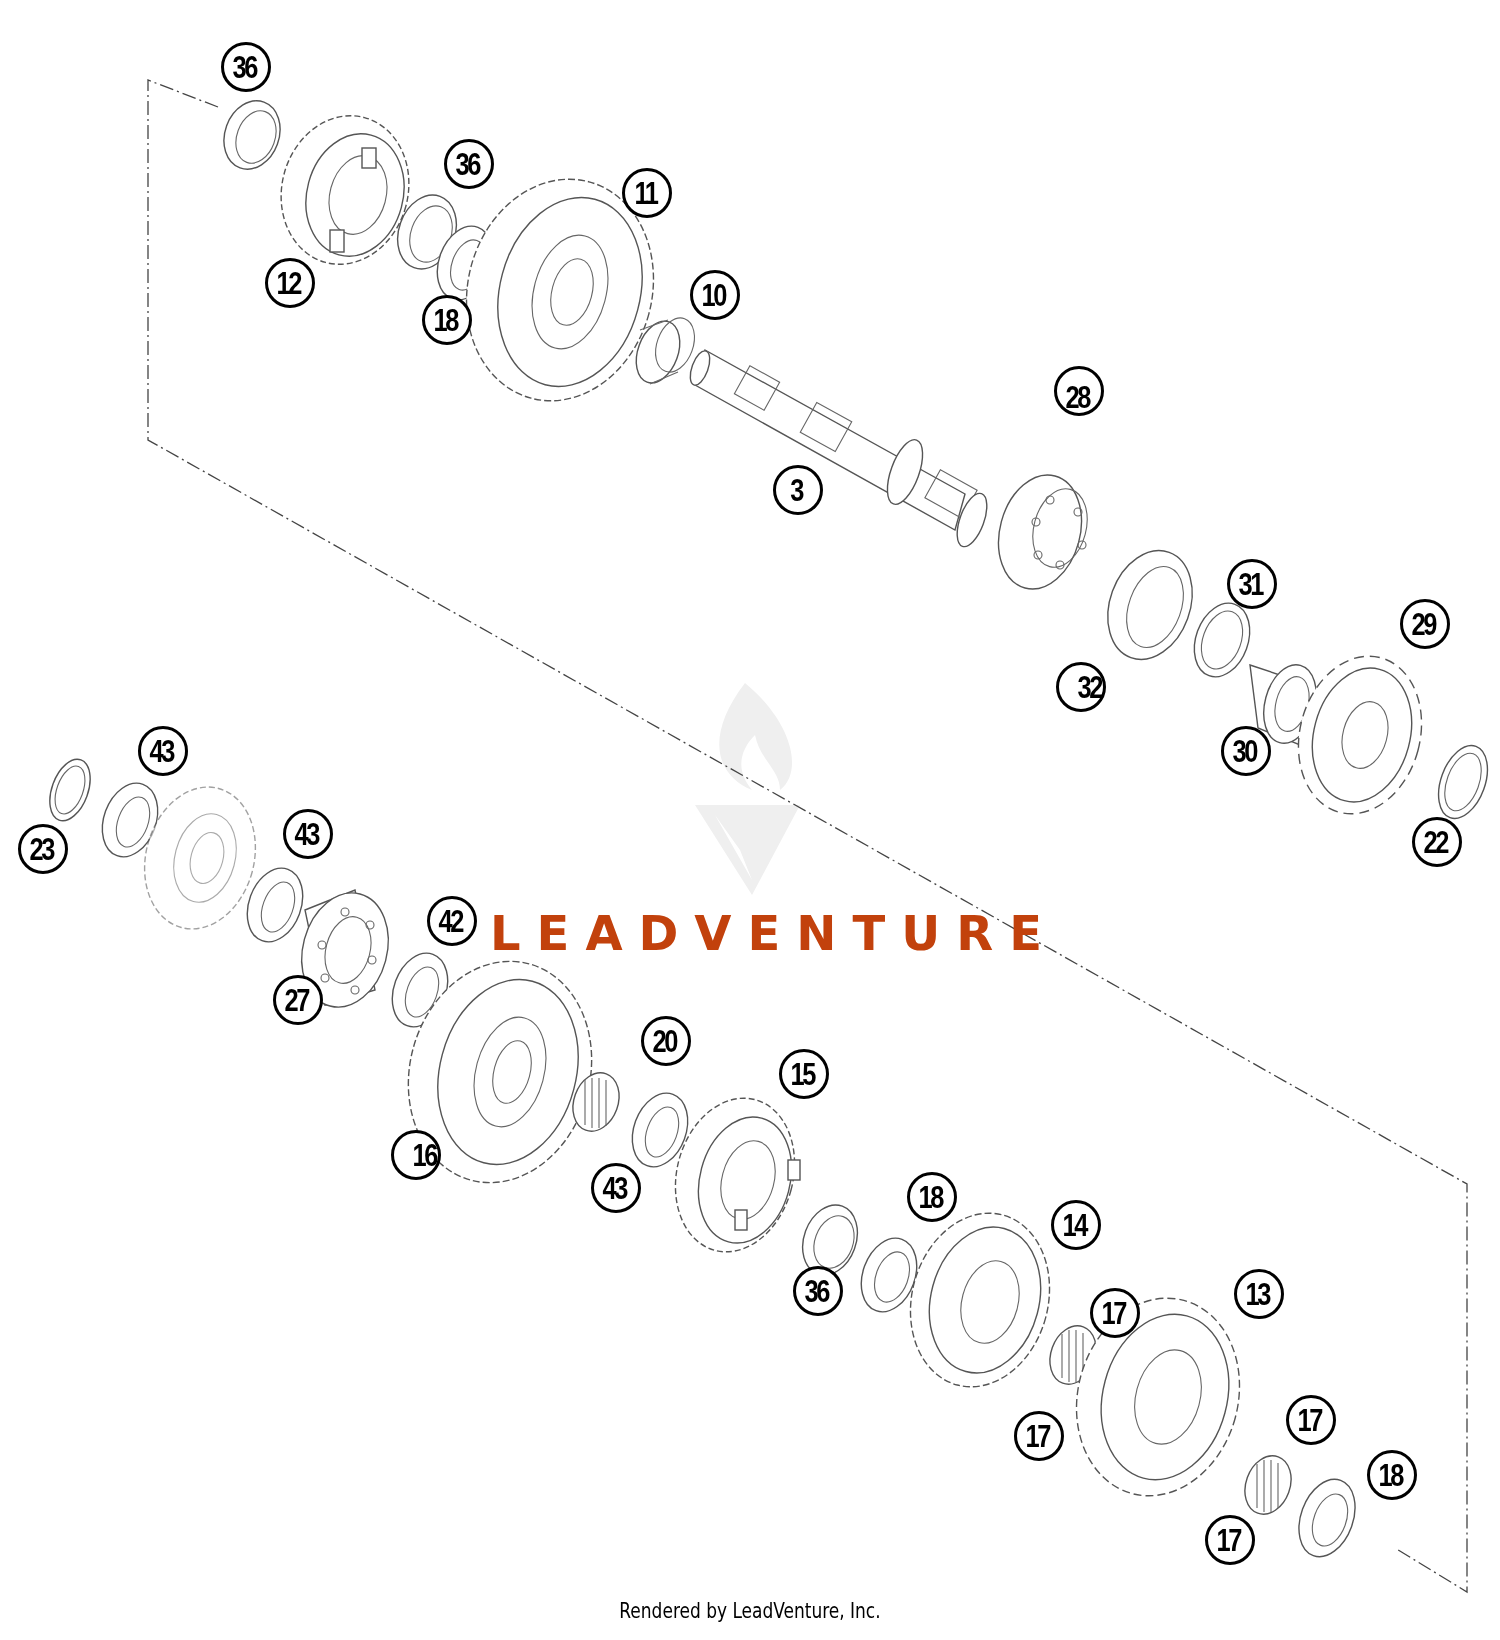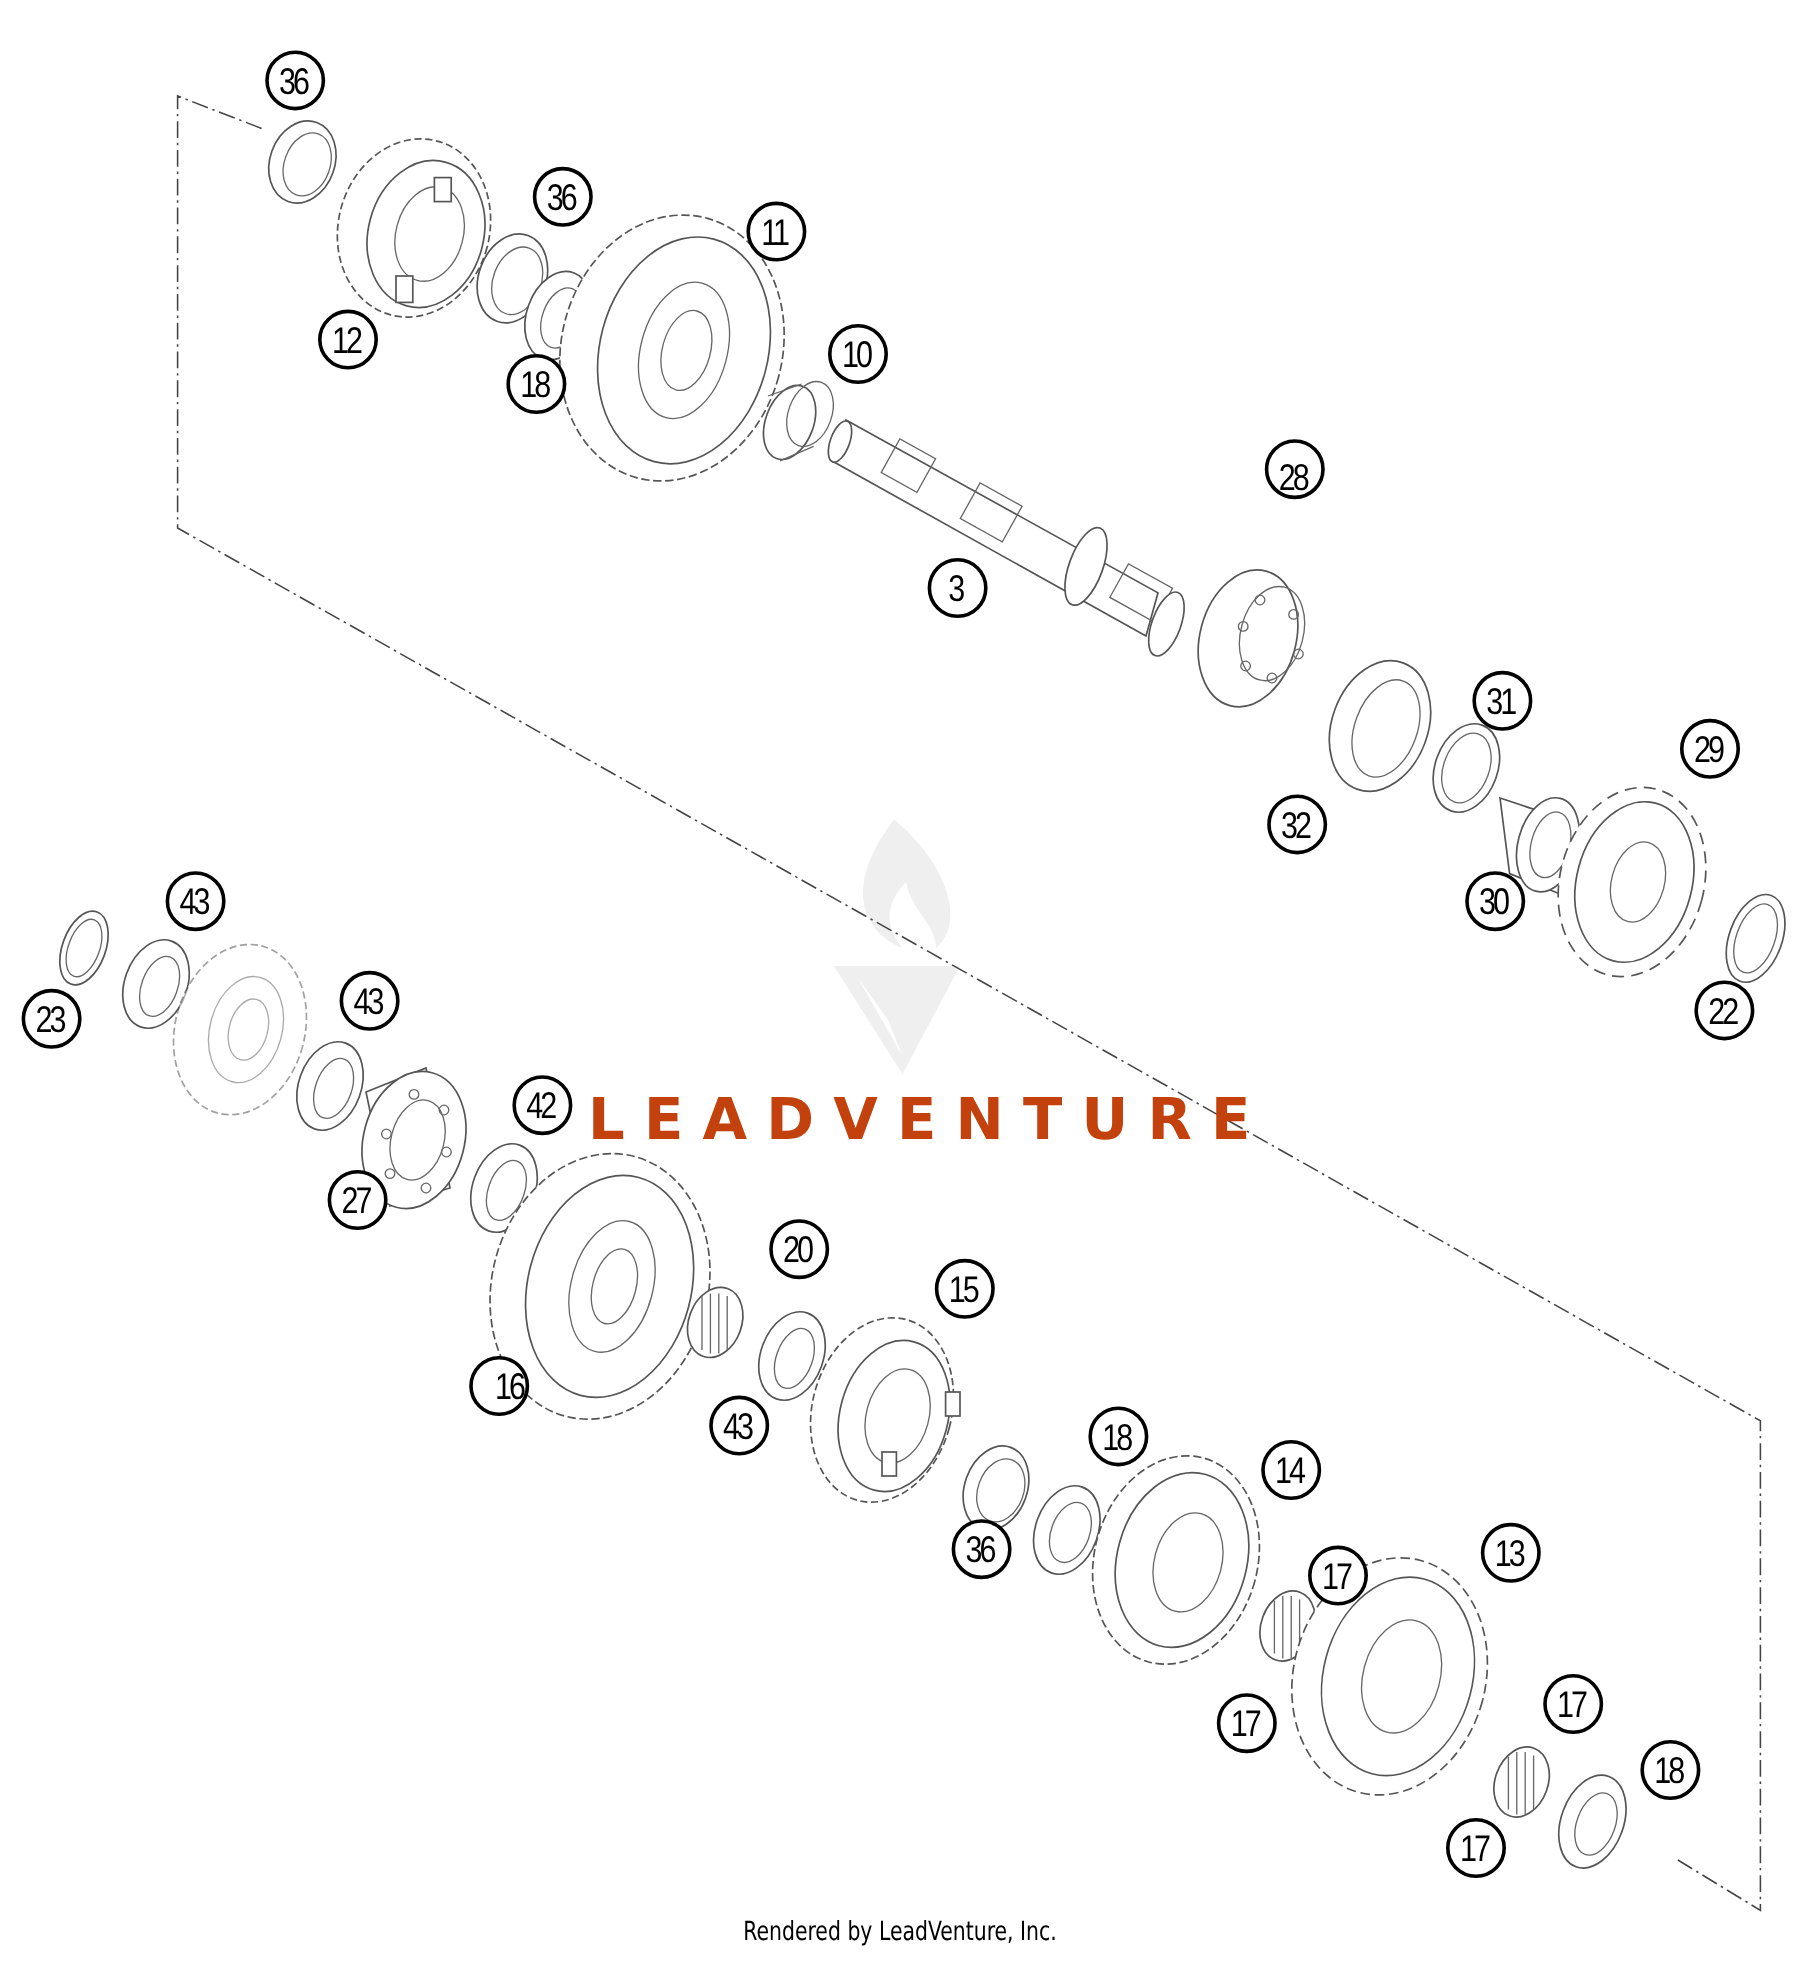--- a/index.html
+++ b/index.html
@@ -1,18 +1,18 @@
 <!DOCTYPE html>
 <html><head>
 <meta charset="utf-8">
 <style>
   html, body { margin: 0; padding: 0; background: #ffffff; }
   body { width: 1500px; height: 1640px; position: relative; overflow: hidden; font-family: "Liberation Sans", sans-serif; }
   #diagram { position: absolute; left: 0; top: 0; width: 1500px; height: 1640px; }
-  .callout { position: absolute; width: 50px; height: 50px; margin-left: -25px; margin-top: -25px; border: 3px solid #000; border-radius: 50%; box-sizing: border-box; display: flex; align-items: center; justify-content: center; background: #fff; cursor: pointer; }
+  .callout { position: absolute; width: 50px; height: 50px; margin-left: -25px; margin-top: -25px; border: 3px solid #000; border-radius: 50%; box-sizing: border-box; display: flex; align-items: center; justify-content: center; background: #fff; cursor: pointer; font-weight: bold; }
   .callout span { font-family: "Liberation Sans", sans-serif; font-size: 31px; letter-spacing: -3px; color: #000; transform: scaleX(0.82); display: inline-block; line-height: 1; margin-left: -3px; }
   .watermark-text { position: absolute; left: 490px; top: 905px; font-family: "DejaVu Sans", sans-serif; font-size: 48px; letter-spacing: 16px; color: #c2410c; font-weight: bold; }
   .footer { position: absolute; left: 0; width: 1500px; top: 1598px; text-align: center; font-family: "DejaVu Sans Condensed", "DejaVu Sans", sans-serif; font-size: 22px; color: #000; transform: scaleX(0.86); transform-origin: 50% 50%; }
   .p { fill: #fff; stroke: #555; stroke-width: 1.4; }
   .pl { fill: none; stroke: #666; stroke-width: 1.1; }
   .dash { fill: none; stroke: #444; stroke-width: 1.3; stroke-dasharray: 14 4 2 4; }
 </style>
 </head>
 <body>
 
@@ -210,21 +210,21 @@
     </div>
     <div class="callout" style="left: 1079px; top: 391px; align-items: flex-end;">
       <span>28</span>
     </div>
     <div class="callout" style="left: 1252px; top: 584px;">
       <span>31</span>
     </div>
     <div class="callout" style="left: 1425px; top: 624px;">
       <span>29</span>
     </div>
-    <div class="callout" style="left: 1081px; top: 687px;">
+    <div class="callout" style="left: 1081px; top: 687px; justify-content: flex-end;">
       <span>32</span>
     </div>
     <div class="callout" style="left: 1246px; top: 751px;">
       <span>30</span>
     </div>
     <div class="callout" style="left: 1437px; top: 842px;">
       <span>22</span>
     </div>
     <div class="callout" style="left: 163px; top: 751px;">
       <span>43</span>

